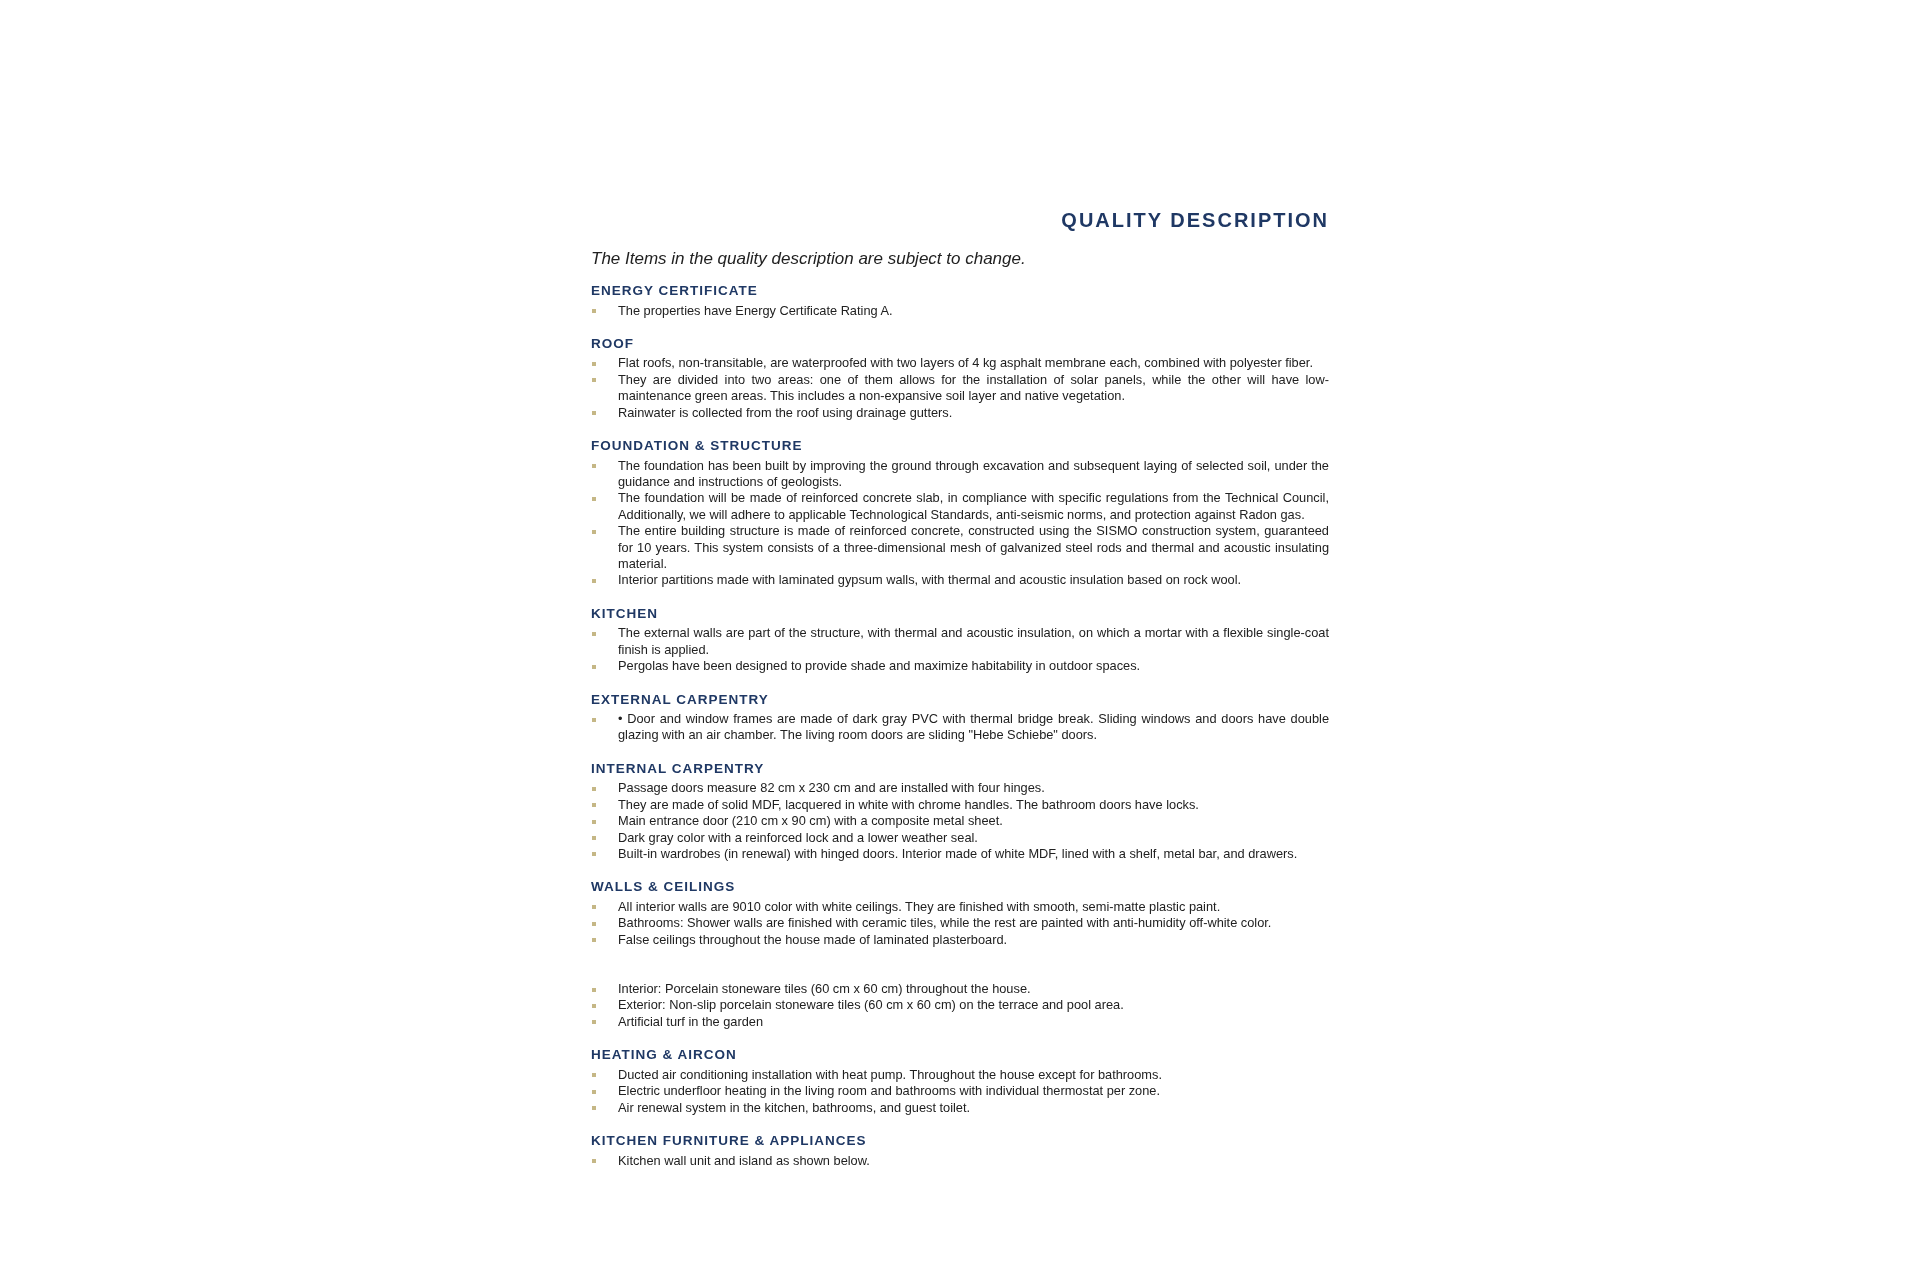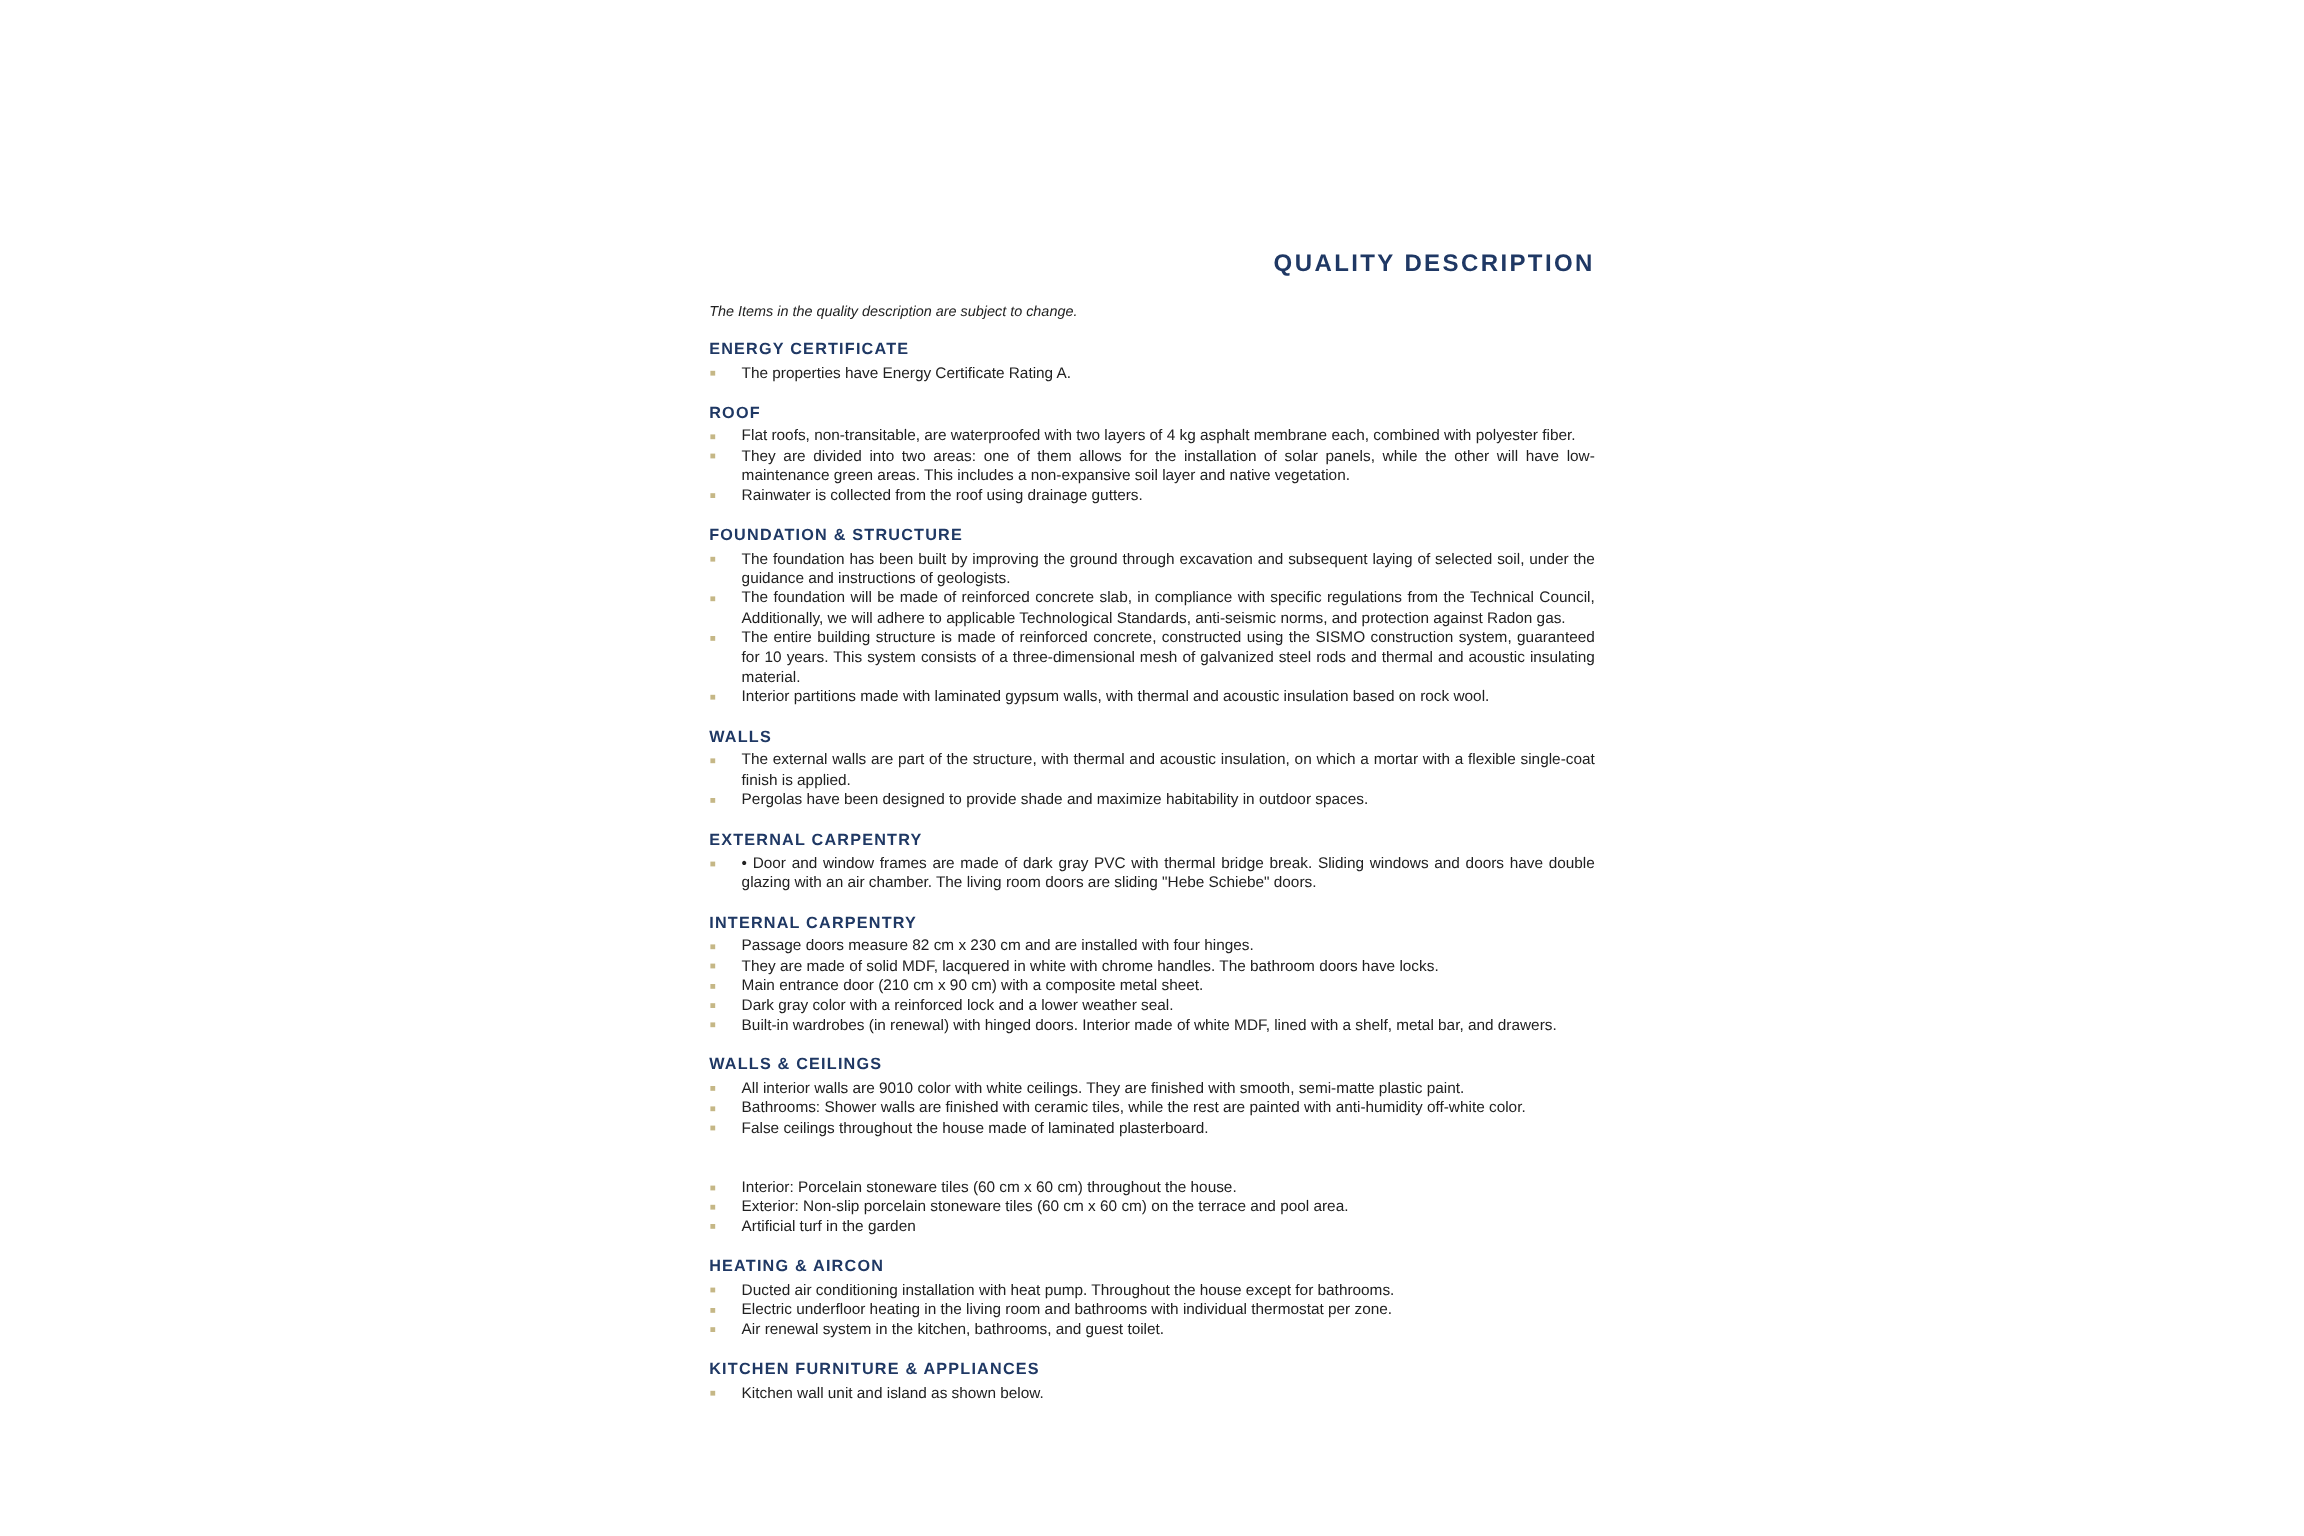--- a/index.html
+++ b/index.html
@@ -25,21 +25,21 @@
     margin: 0;
     text-align: right;
     font-size: 20px;
     font-weight: bold;
     letter-spacing: 2px;
     line-height: 24px;
     color: var(--title, #1f3864);
   }
   .disclaimer {
     margin: 20px 0 0 0;
-    font-size: 12px;
+    font-size: 17px;
     font-style: italic;
     line-height: 14px;
     color: var(--body, #212121);
   }
   .sections { margin-top: 2px; }
   section.qsection { margin-top: 16px; }
   section.qsection.extra-gap { margin-top: 33px; }
   .heading {
     margin: 0 0 3.5px 0;
     font-size: 13.5px;
@@ -128,21 +128,21 @@
   </li>
 
   <li class="bullet-item">
     <span class="marker"></span>
     <span class="item-text">Interior partitions made with laminated gypsum walls, with thermal and acoustic insulation based on rock wool.</span>
   </li>
 </ul>
   </section>
 
   <section class="qsection">
-    <h2 class="heading">WALLS</h2>
+    <h2 class="heading">KITCHEN</h2>
     <ul class="bullets">
   <li class="bullet-item">
     <span class="marker"></span>
     <span class="item-text">The external walls are part of the structure, with thermal and acoustic insulation, on which a mortar with a flexible single-coat finish is applied.</span>
   </li>
 
   <li class="bullet-item">
     <span class="marker"></span>
     <span class="item-text">Pergolas have been designed to provide shade and maximize habitability in outdoor spaces.</span>
   </li>

